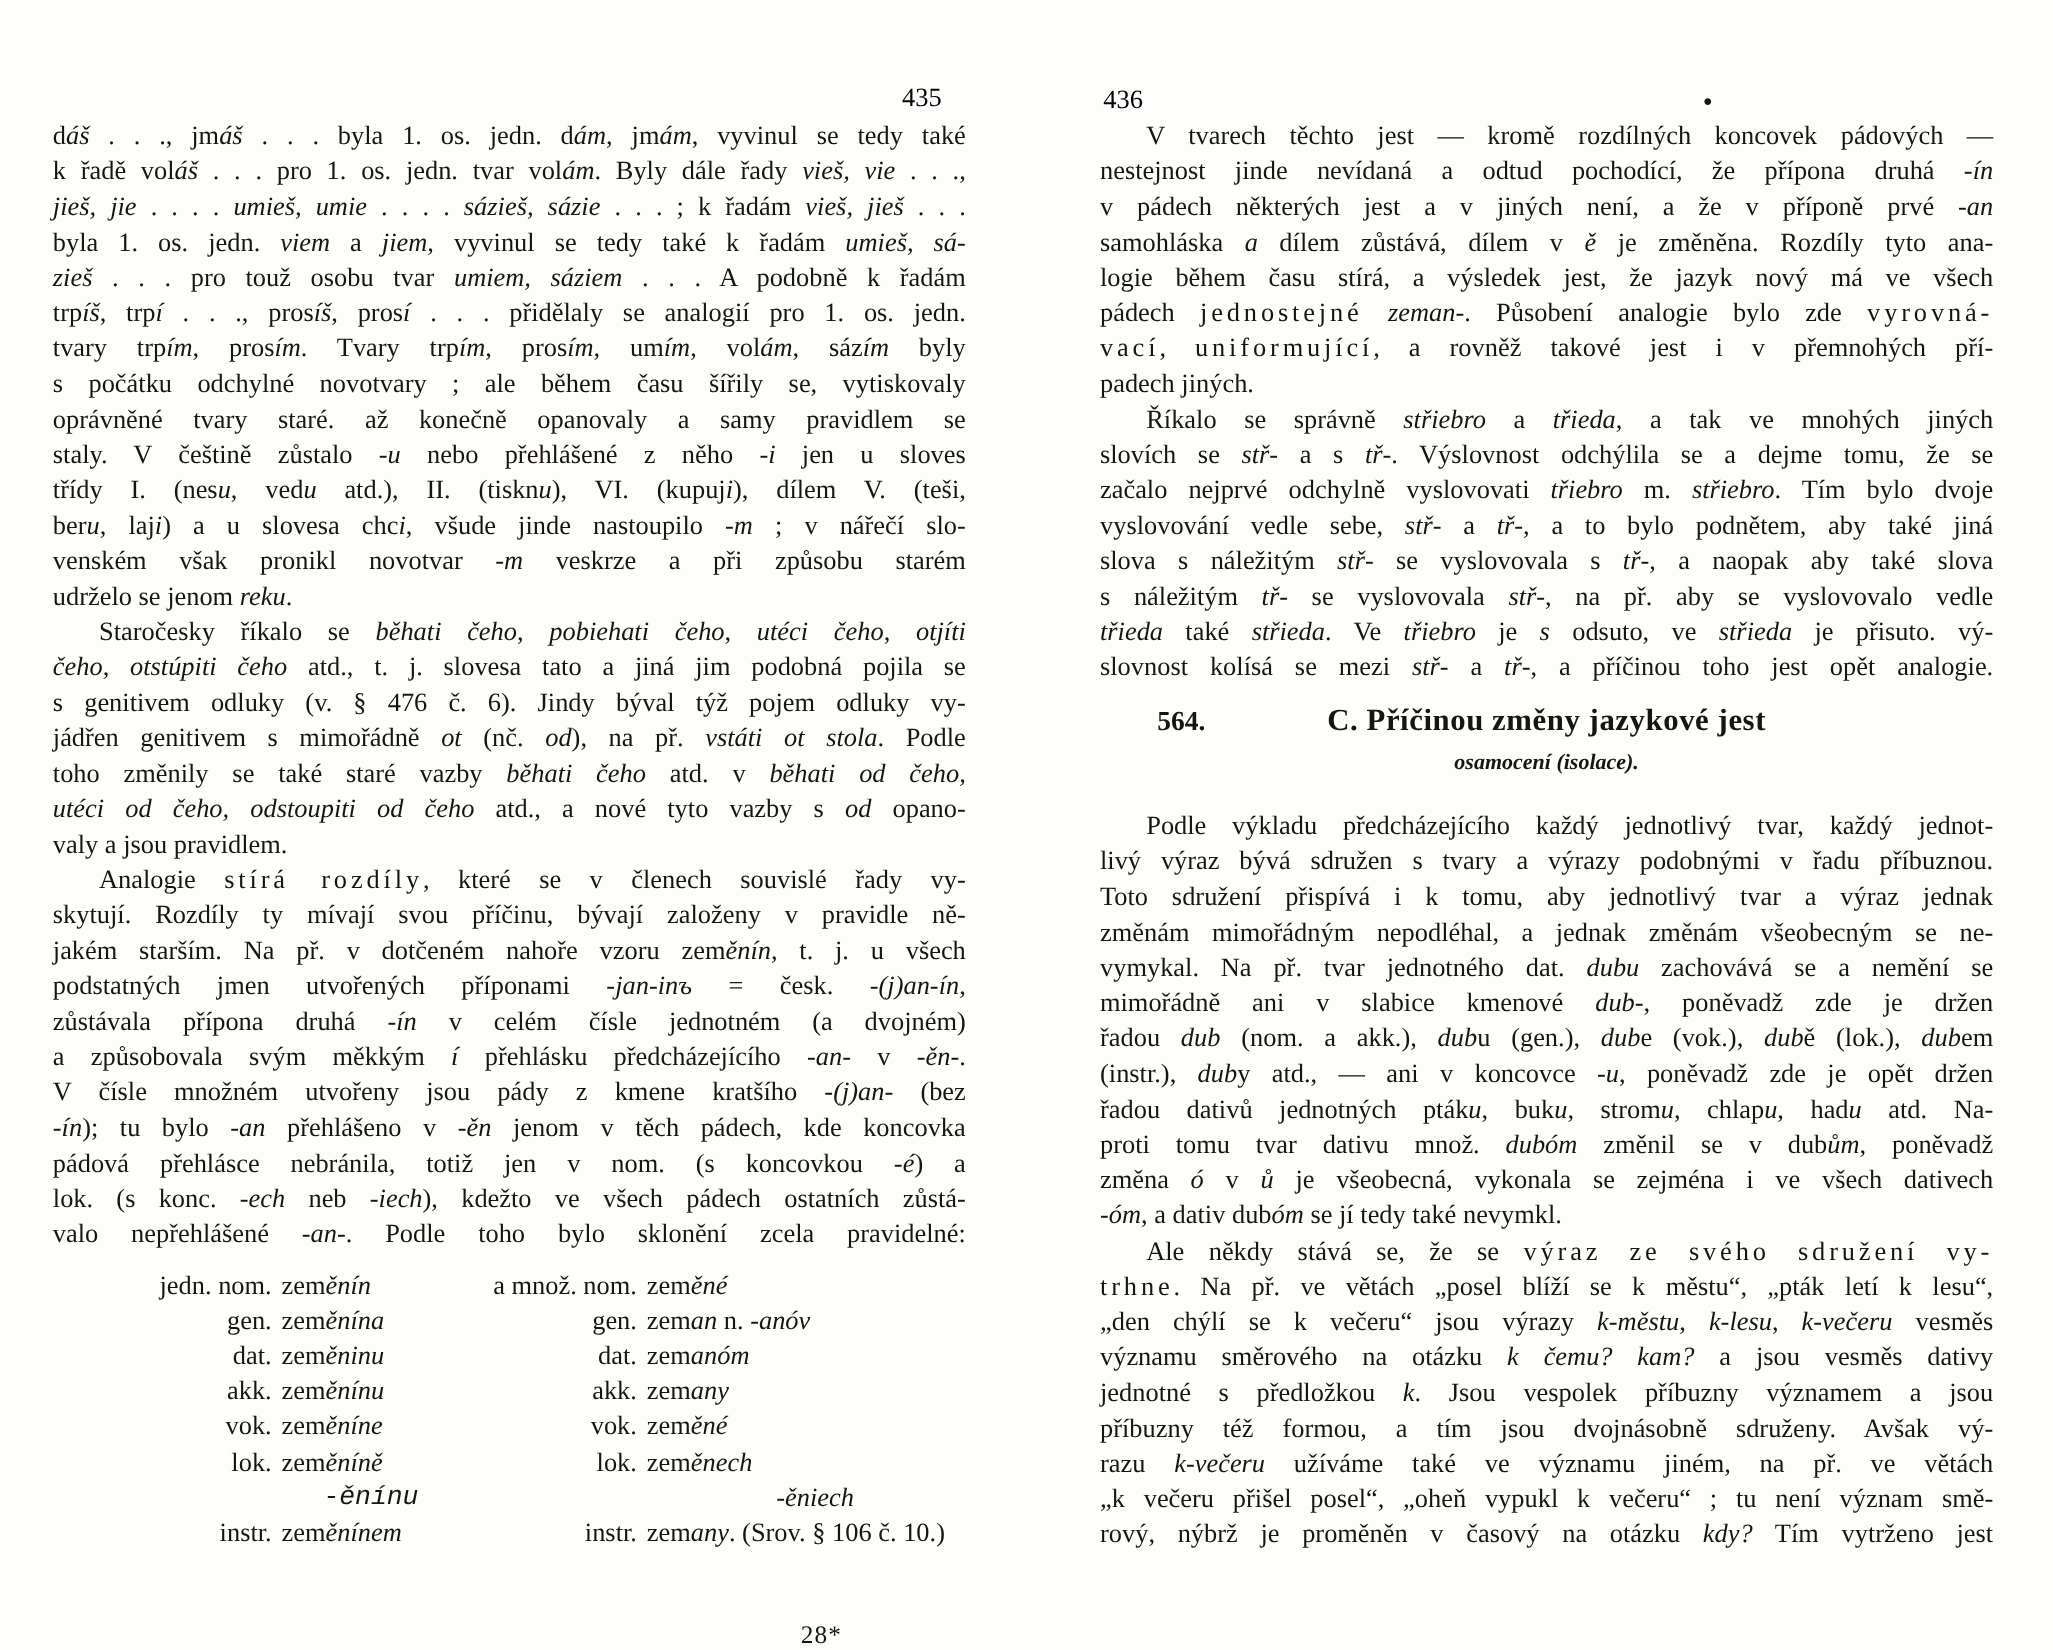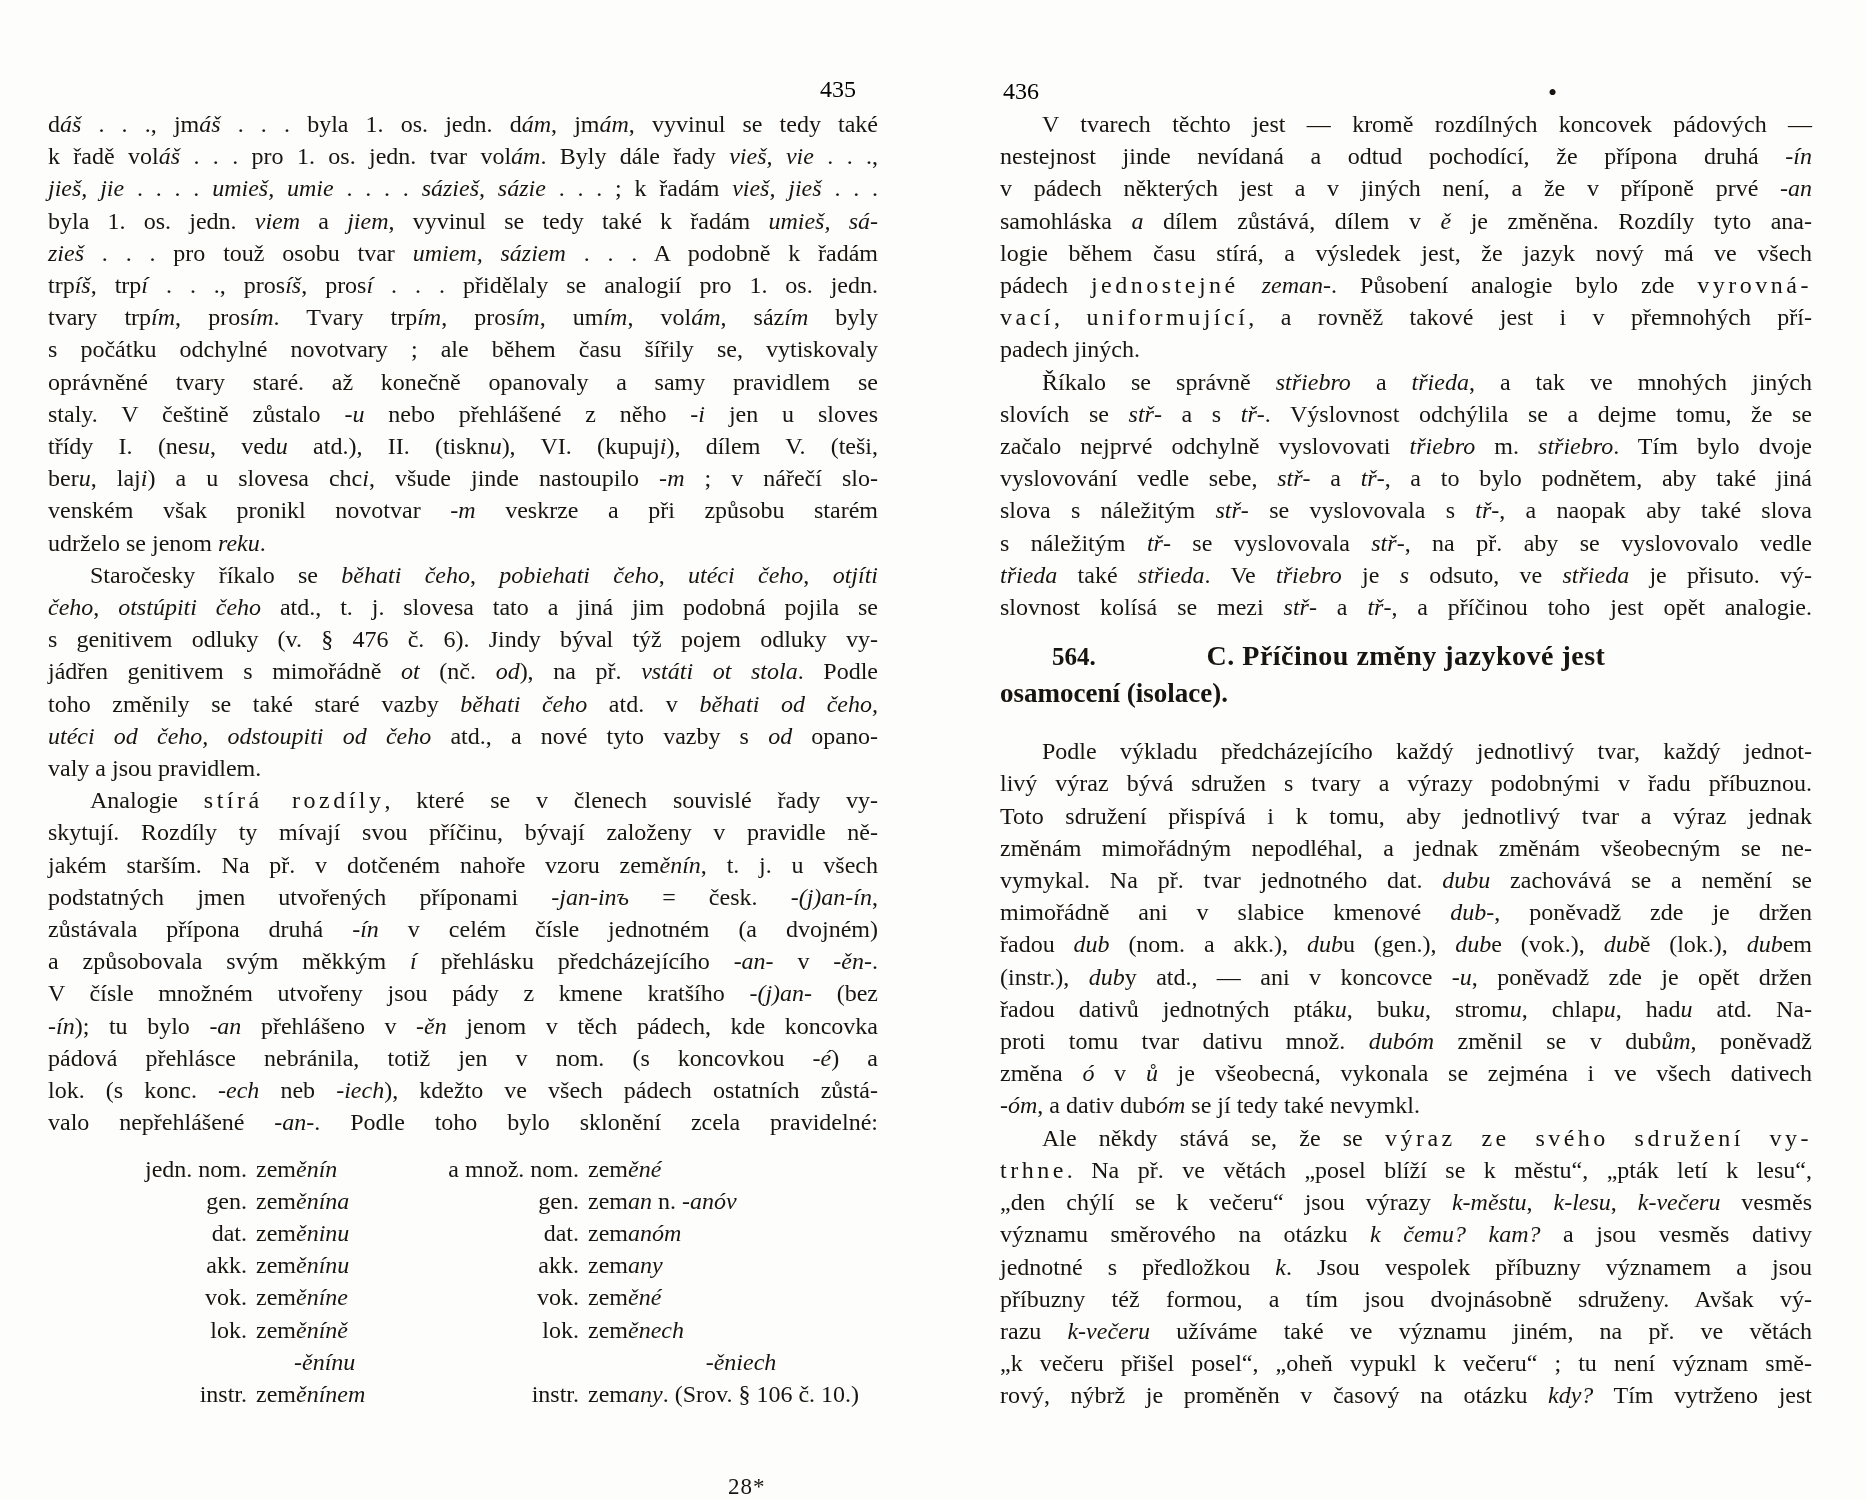--- a/index.html
+++ b/index.html
@@ -19,27 +19,27 @@
   .pn{position:absolute;font-size:24px;color:#000000;}
   .pn-left{left:820px;top:76px;}
   .pn-right{left:1003px;top:78px;}
   .dot{position:absolute;left:1548px;top:78px;font-size:26px;color:#18140f;}
   .footer-sig{position:absolute;left:728px;top:1474px;font-size:23px;letter-spacing:1px;}
   
   #decl-table{margin-top:14px;}
   .trow{display:grid;grid-template-columns:208px 170px 162px auto;line-height:32.2px;}
   .tl{text-align:right;padding-right:9px;}
   .tf{text-align:left;}
-  .tf.sub1{padding-left:38px;}
+  .tf.sub1{padding-left:38px;font-family:Liberation Mono, monospace;}
   .tf.sub2{padding-left:16px;text-align:center;}
   
   .heading{position:relative;margin-top:14px;margin-bottom:24px;}
   .sec-num{position:absolute;left:52px;top:6px;font-weight:bold;font-size:25px;}
   .h1{text-align:center;font-weight:bold;font-size:28px;line-height:38px;letter-spacing:.5px;}
-  .h2{font-weight:bold;font-size:27px;line-height:36px;}
+  .h2{text-align:center;font-weight:bold;font-style:italic;font-size:20px;line-height:36px;}
 </style>
 </head>
 <body>
 
 <div id="spread">
 
   <div class="pn pn-left">435</div>
   <div class="pn pn-right">436</div>
   <div class="dot">•</div>
 

